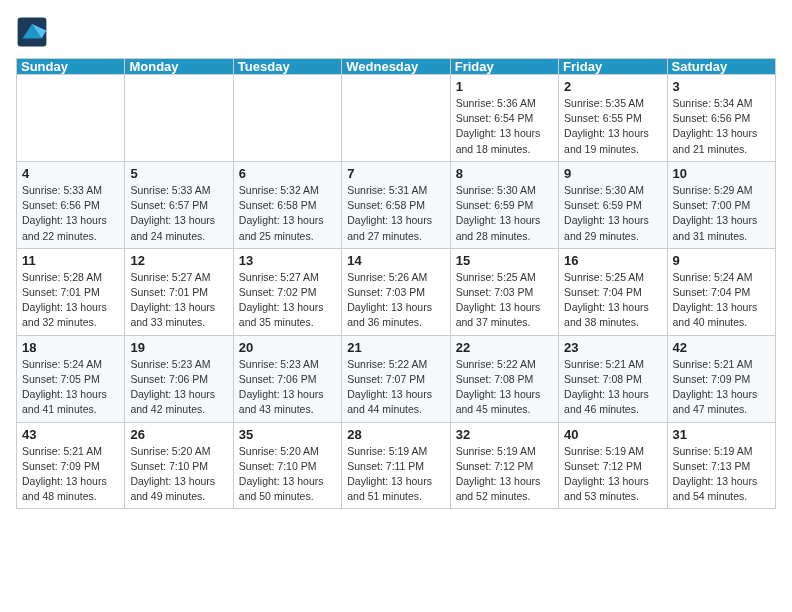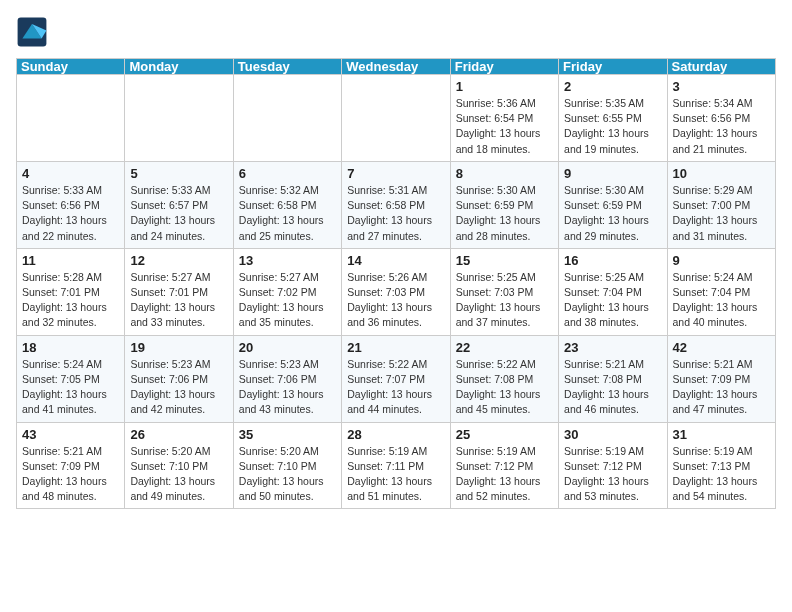--- a/index.html
+++ b/index.html
@@ -237,25 +237,25 @@
         </td>
         <td>
           <span class="day-num">35</span>
           <div class="day-info">Sunrise: 5:20 AM<br>Sunset: 7:10 PM<br>Daylight: 13 hours<br>and 50 minutes.</div>
         </td>
         <td>
           <span class="day-num">28</span>
           <div class="day-info">Sunrise: 5:19 AM<br>Sunset: 7:11 PM<br>Daylight: 13 hours<br>and 51 minutes.</div>
         </td>
         <td>
-          <span class="day-num">25</span>
+          <span class="day-num">32</span>
           <div class="day-info">Sunrise: 5:19 AM<br>Sunset: 7:12 PM<br>Daylight: 13 hours<br>and 52 minutes.</div>
         </td>
         <td>
-          <span class="day-num">30</span>
+          <span class="day-num">40</span>
           <div class="day-info">Sunrise: 5:19 AM<br>Sunset: 7:12 PM<br>Daylight: 13 hours<br>and 53 minutes.</div>
         </td>
         <td>
           <span class="day-num">31</span>
           <div class="day-info">Sunrise: 5:19 AM<br>Sunset: 7:13 PM<br>Daylight: 13 hours<br>and 54 minutes.</div>
         </td>
       </tr>
     </tbody>
 </table>
 

